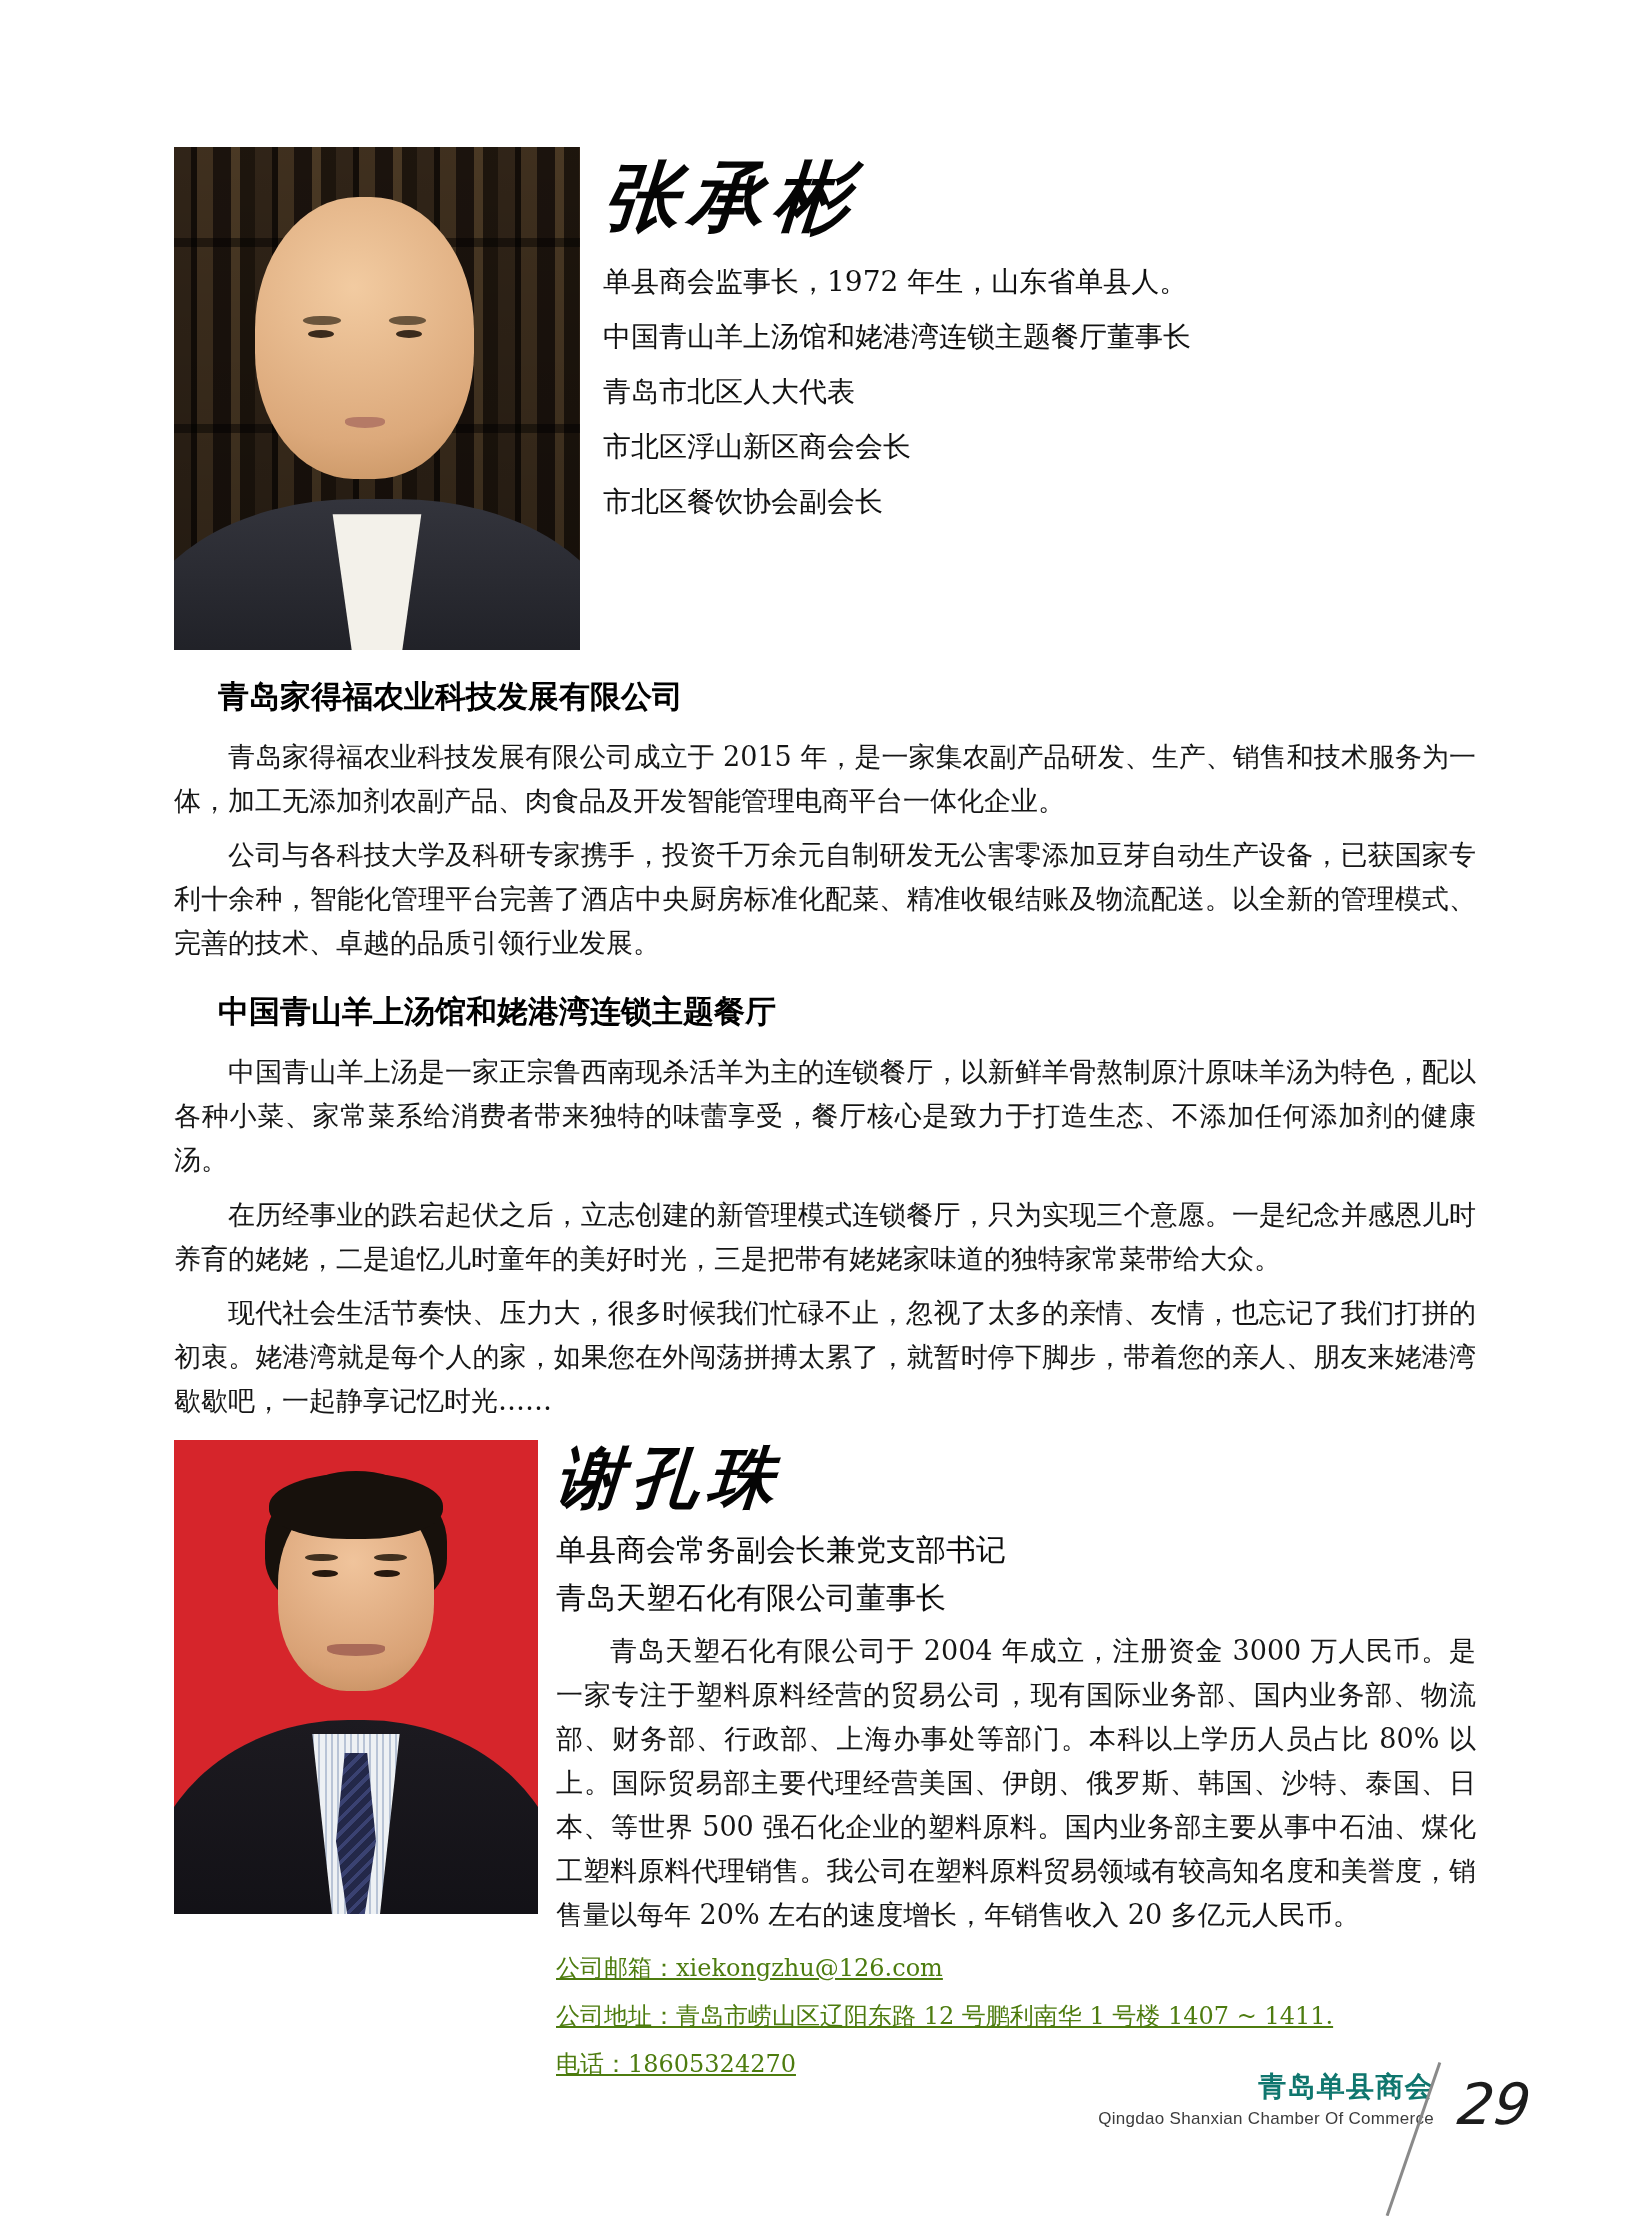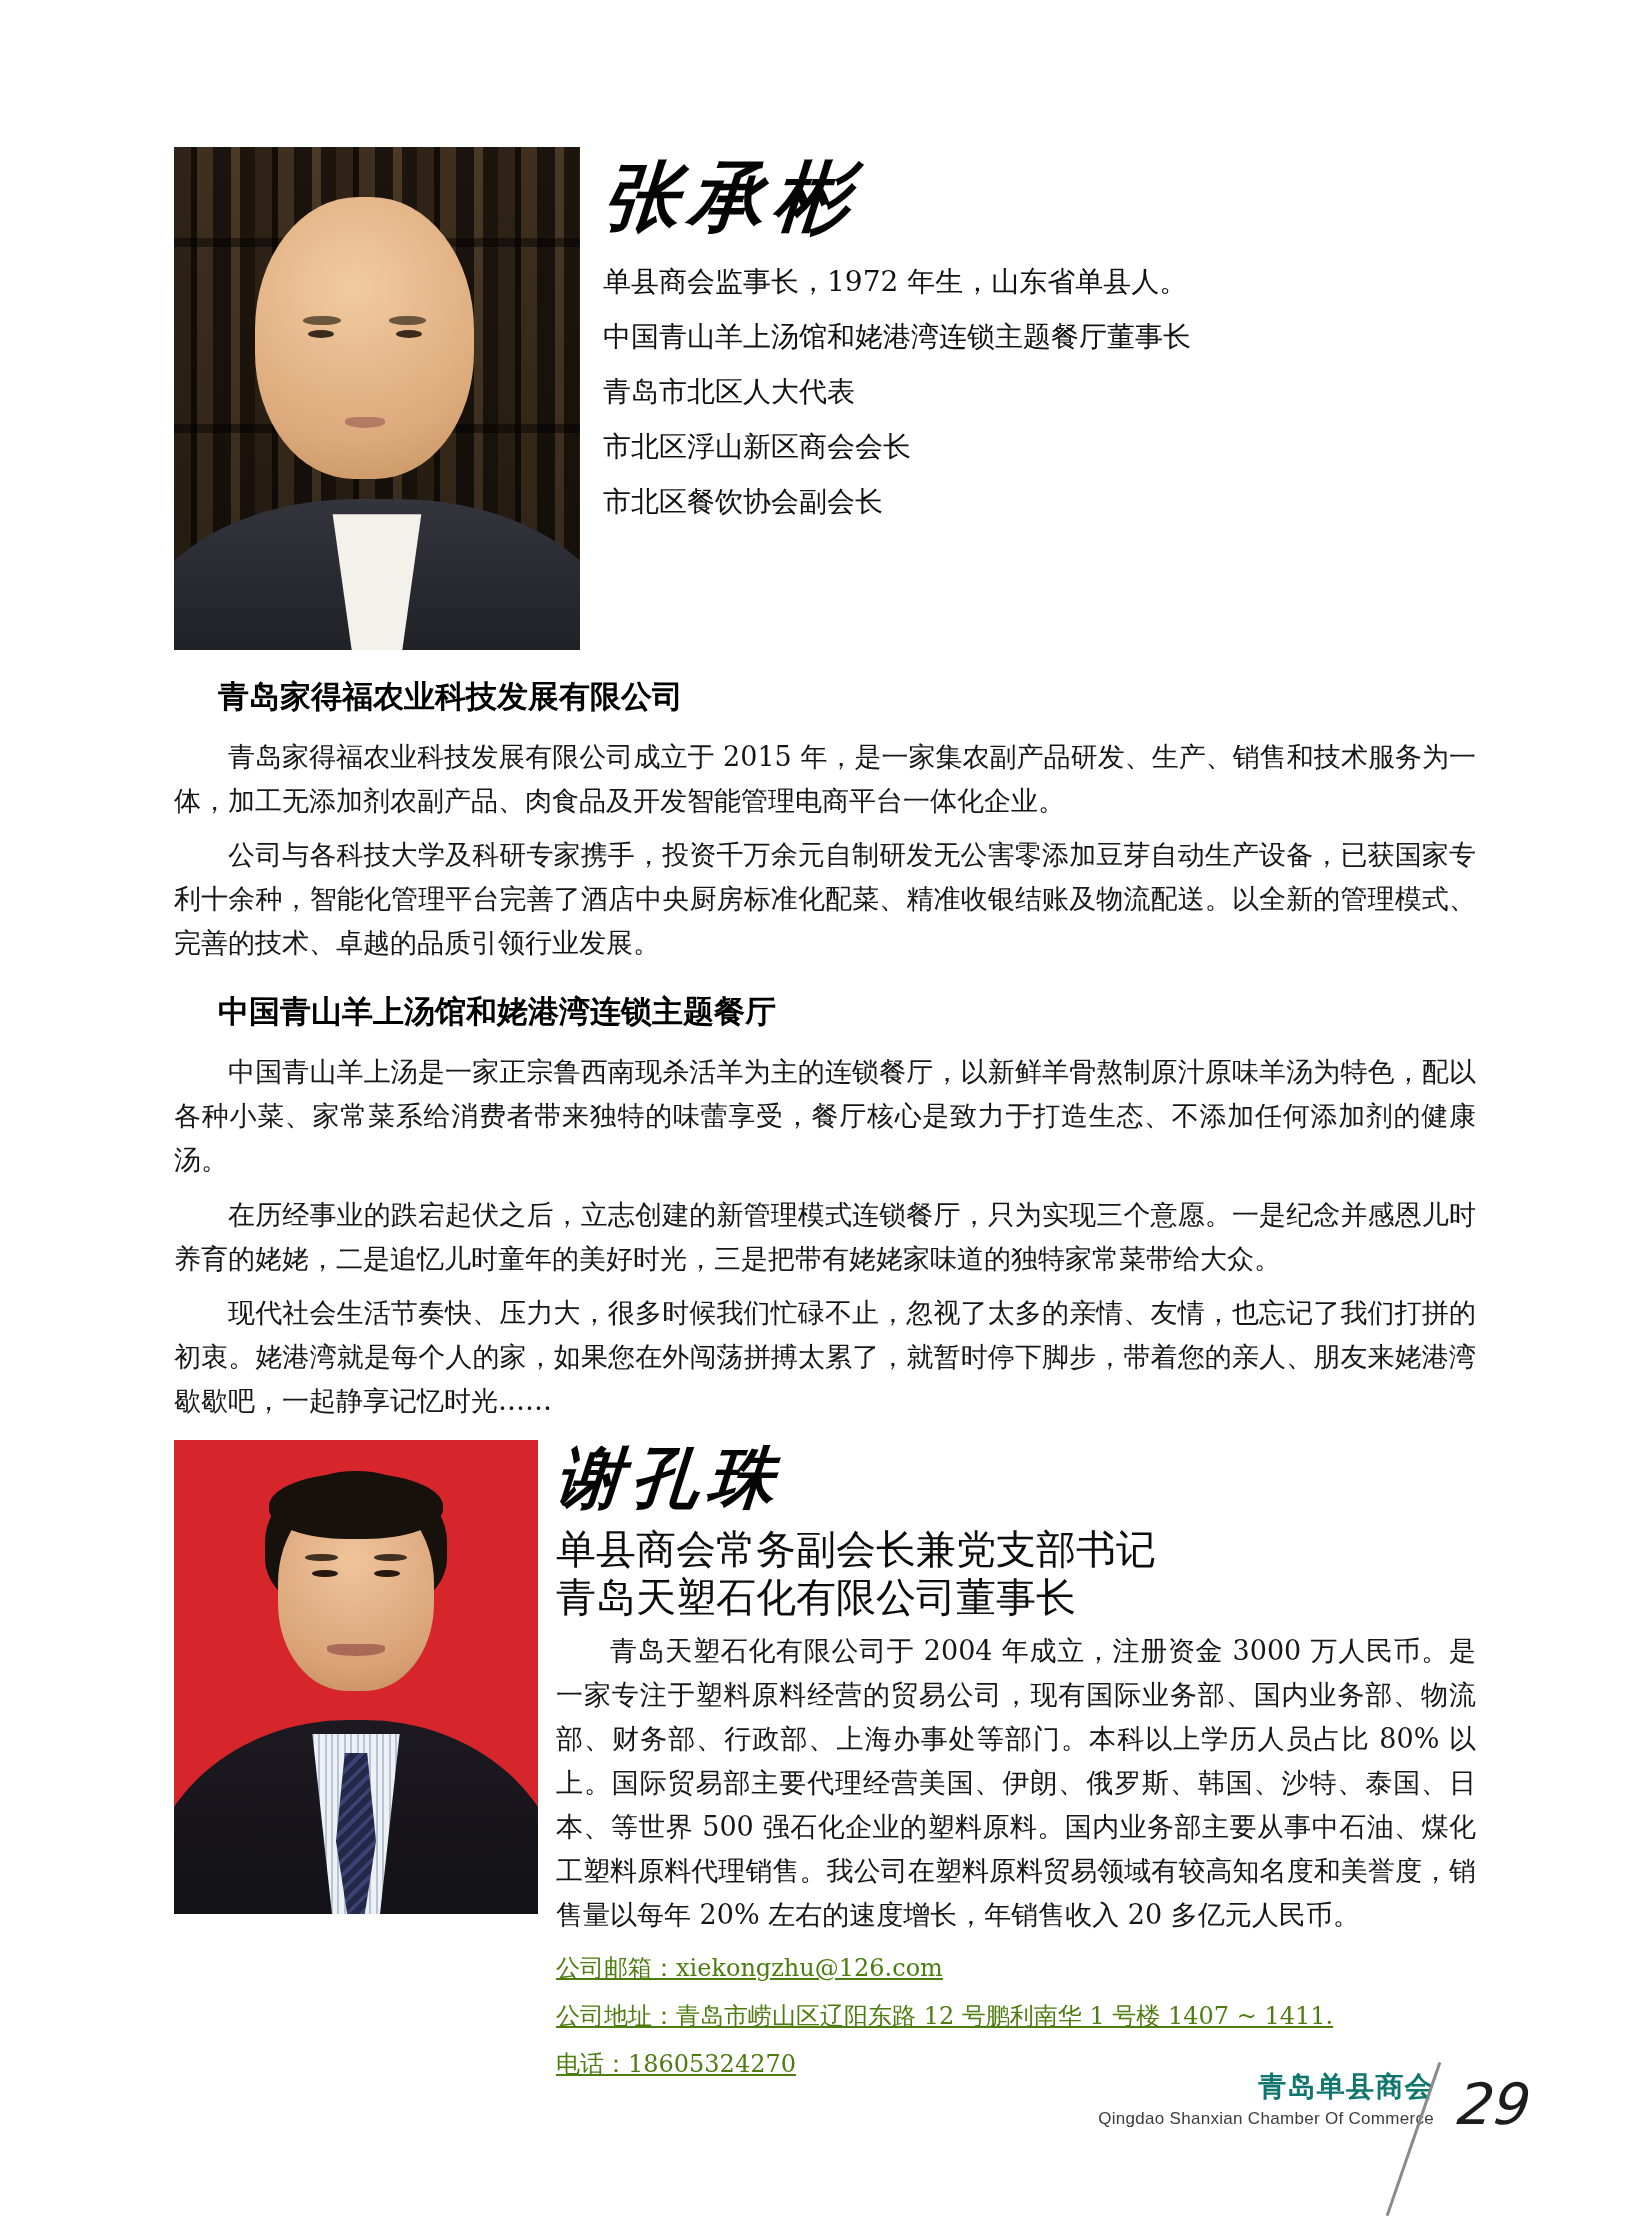--- a/index.html
+++ b/index.html
@@ -104,21 +104,21 @@
   p.body-para {
     font-size: 27px; line-height: 44px;
     text-indent: 2em; text-align: justify;
     margin: 0 0 10.3px 0; color: #161616;
   }
 
   
   .profile2-row { margin-top: 17px; }
   .profile2-col { margin-left: 18px; min-width: 0; flex: 1 1 auto; }
   .name2 { font-size: 67px; margin: 3.9px 0 15.5px 0; }
-  .kai-line { font-size: 40px; line-height: 48px; color: #0d0d0d; white-space: nowrap; font-family: Liberation Serif, serif; }
+  .kai-line { font-size: 30px; line-height: 48px; color: #0d0d0d; white-space: nowrap; font-family: Liberation Serif, serif; }
   p.body2 {
     font-size: 27px; line-height: 44px;
     text-indent: 2em; text-align: justify;
     margin: 6.4px 0 7.7px 0; color: #161616;
   }
   .contact-line { font-size: 24px; line-height: 48px; color: #4d7c0f; white-space: nowrap; text-decoration: underline; }
 
   
   .brand-cn {
     position: absolute; top: 2068px; right: 211px;

